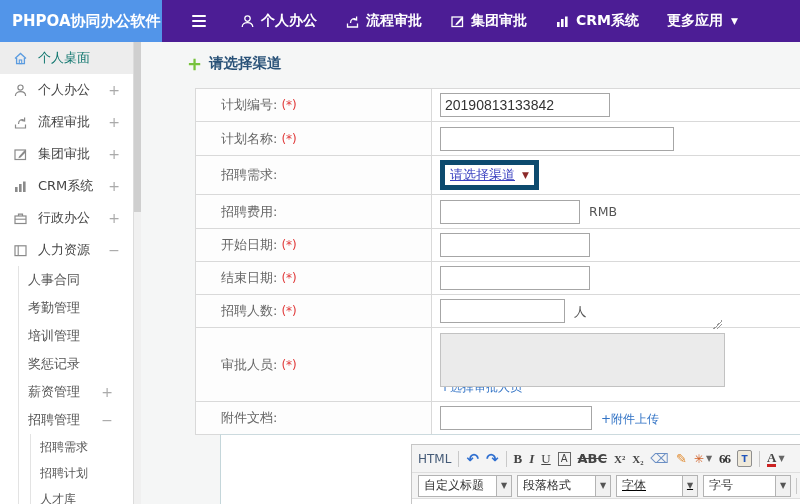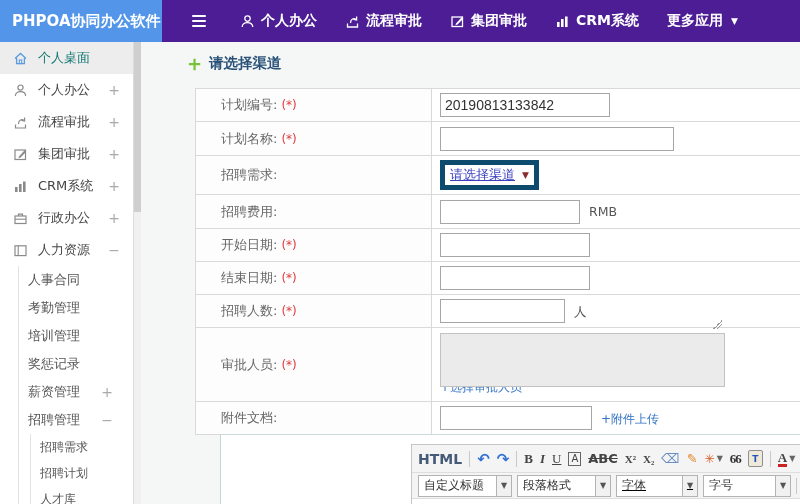--- a/index.html
+++ b/index.html
@@ -67,21 +67,21 @@
 
   
   .bottom-panel{position:absolute;left:79px;top:392px;width:600px;height:80px;background:#fff;
                 border-top:1px solid #ccdade;border-left:1px solid #c4d6da;}
   .editor{position:absolute;left:190px;top:9px;width:520px;border:1px solid #c6c6c6;background:#fff;}
   .tbar{display:flex;align-items:center;background:#f4f4f4;padding:0 6px;gap:7px;white-space:nowrap;}
   .tbar1{height:27px;border-bottom:1px solid #dedede;}
   .tbar2{height:25px;border-bottom:1px solid #dedede;gap:5px;}
   .tsep{width:1px;height:16px;background:#c9c9c9;flex:0 0 auto;}
   .tb{font-size:12px;color:#444;cursor:pointer;flex:0 0 auto;display:inline-flex;align-items:center;}
-  .tb-html{font-size:14px;font-weight:bold;color:#445a77;}
+  .tb-html{font-size:12px;font-weight:normal;color:#445a77;}
   .tb-undo,.tb-redo{color:#2f6fd0;font-size:15px;font-weight:bold;}
   .tb-b{font-family:"Liberation Serif",serif;font-weight:bold;font-size:13px;}
   .tb-i{font-family:"Liberation Serif",serif;font-style:italic;font-weight:bold;font-size:13px;}
   .tb-u{font-family:"Liberation Serif",serif;font-size:13px;text-decoration:underline;}
   .tb-boxa{border:1px solid #666;font-size:10px;padding:0 2px;line-height:12px;}
   .tb-strike{font-size:13px;font-weight:bold;text-decoration:line-through;}
   .tb-supsub{font-size:11px;font-family:"Liberation Serif",serif;font-weight:bold;}
   .tb-eraser{color:#6b8fc4;font-size:13px;}
   .tb-brush{color:#e08a2e;font-size:13px;}
   .tb-doodle{color:#d2622a;font-size:12px;}

